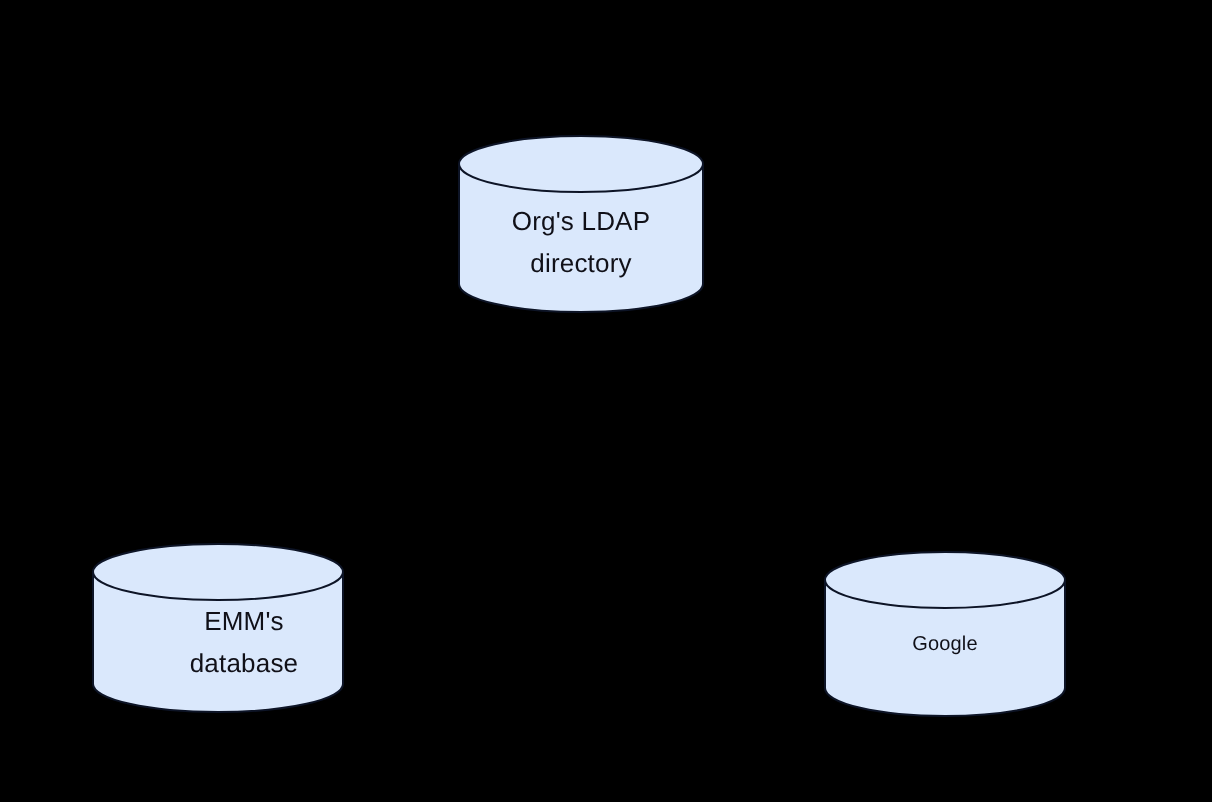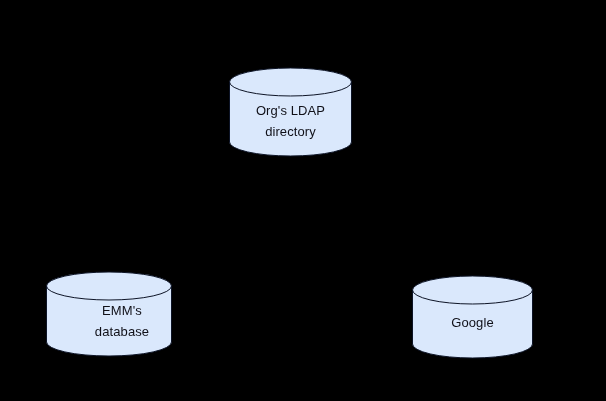--- a/index.html
+++ b/index.html
@@ -59,15 +59,15 @@
         <path d="M 0.5 14 A 62.5 14 0 0 0 125.5 14" fill="none" stroke="#0d1426" stroke-width="1"></path>
       </svg>
       <div class="node-label" style="top: 28px; color: rgb(16, 16, 24); font-size: 13px;">EMM's
 database</div>
     </div>
     <div class="node" style="left: 412px; top: 276px; width: 121px; height: 82px;">
       <svg width="121" height="82" viewBox="0 0 121 82">
         <path d="M 0.5 14 A 60 14 0 0 1 120.5 14 L 120.5 68 A 60 14 0 0 1 0.5 68 Z" fill="#dae8fc" stroke="#0d1426" stroke-width="1"></path>
         <path d="M 0.5 14 A 60 14 0 0 0 120.5 14" fill="none" stroke="#0d1426" stroke-width="1"></path>
       </svg>
-      <div class="node-label" style="top: 36px; color: rgb(16, 16, 24); font-size: 13px;">Google</div>
+      <div class="node-label" style="top: 36px; color: rgb(16, 16, 24); font-size: 10px;">Google</div>
     </div>
   </div>
 
 </body></html>

